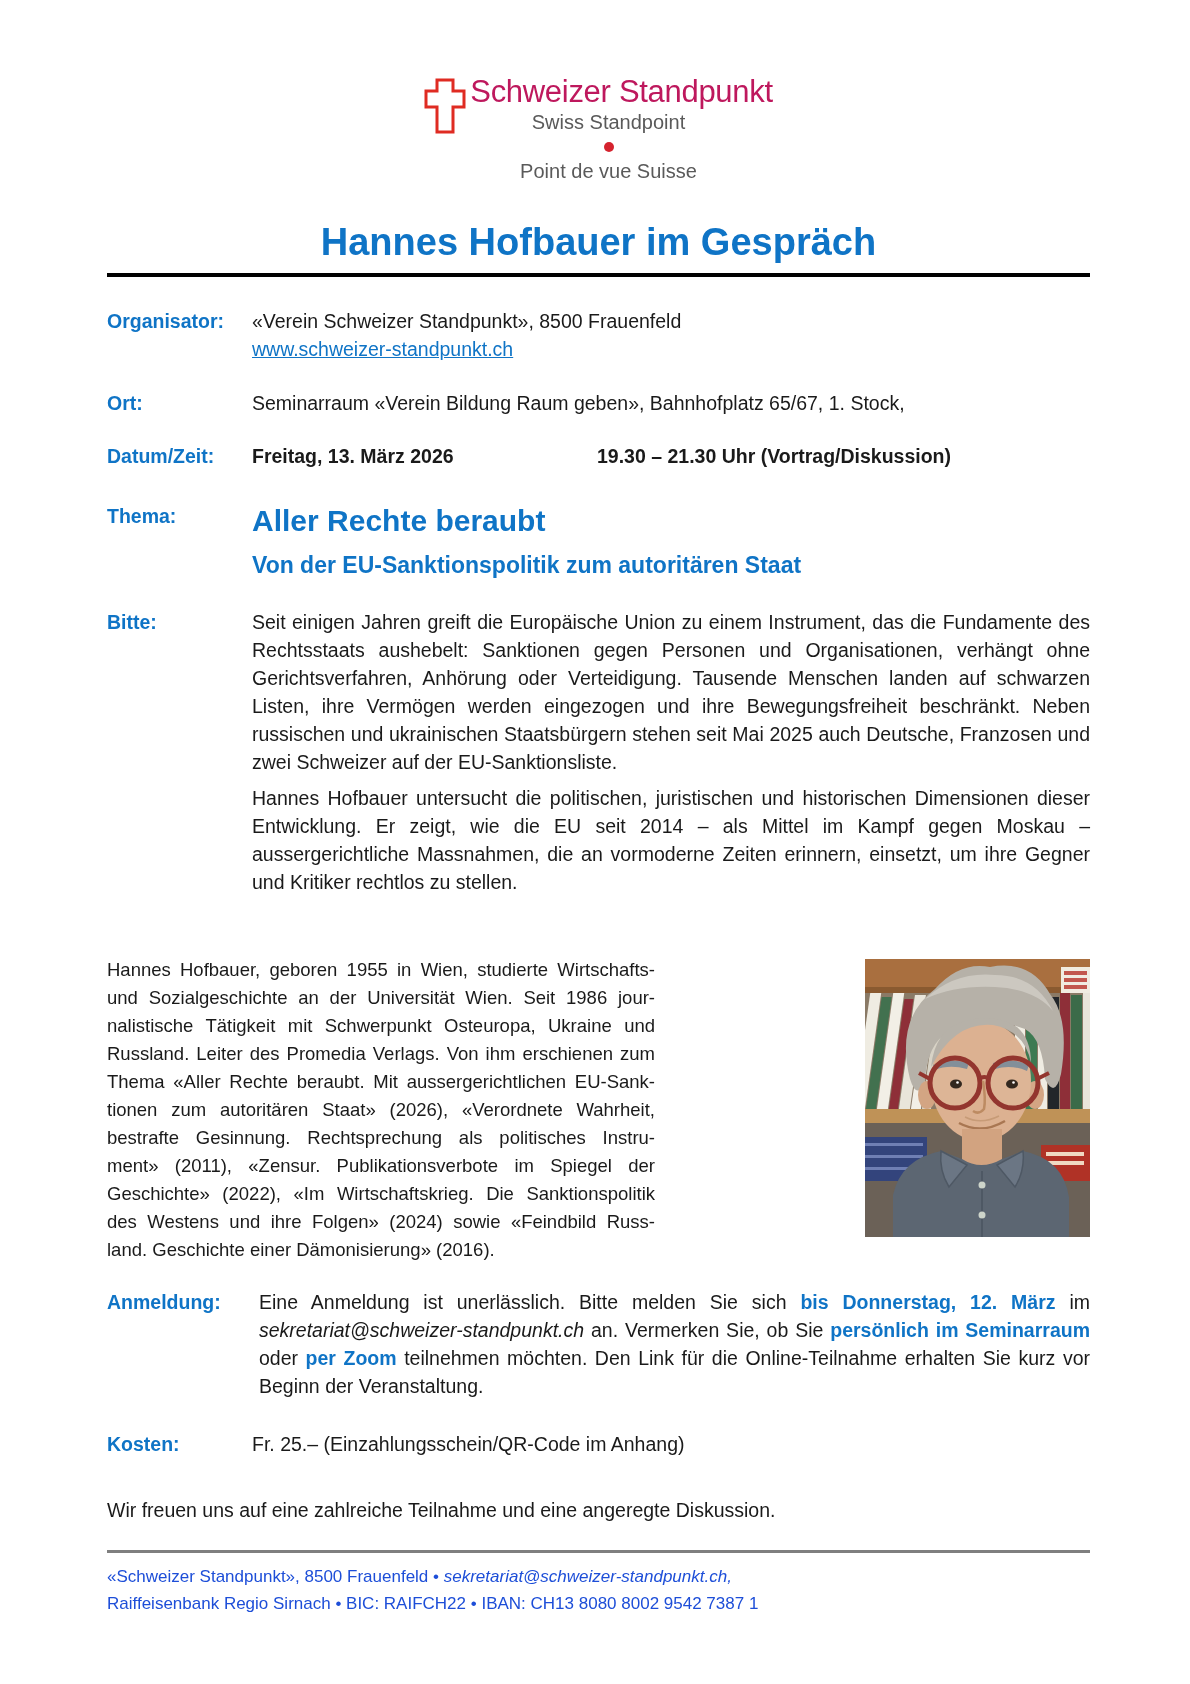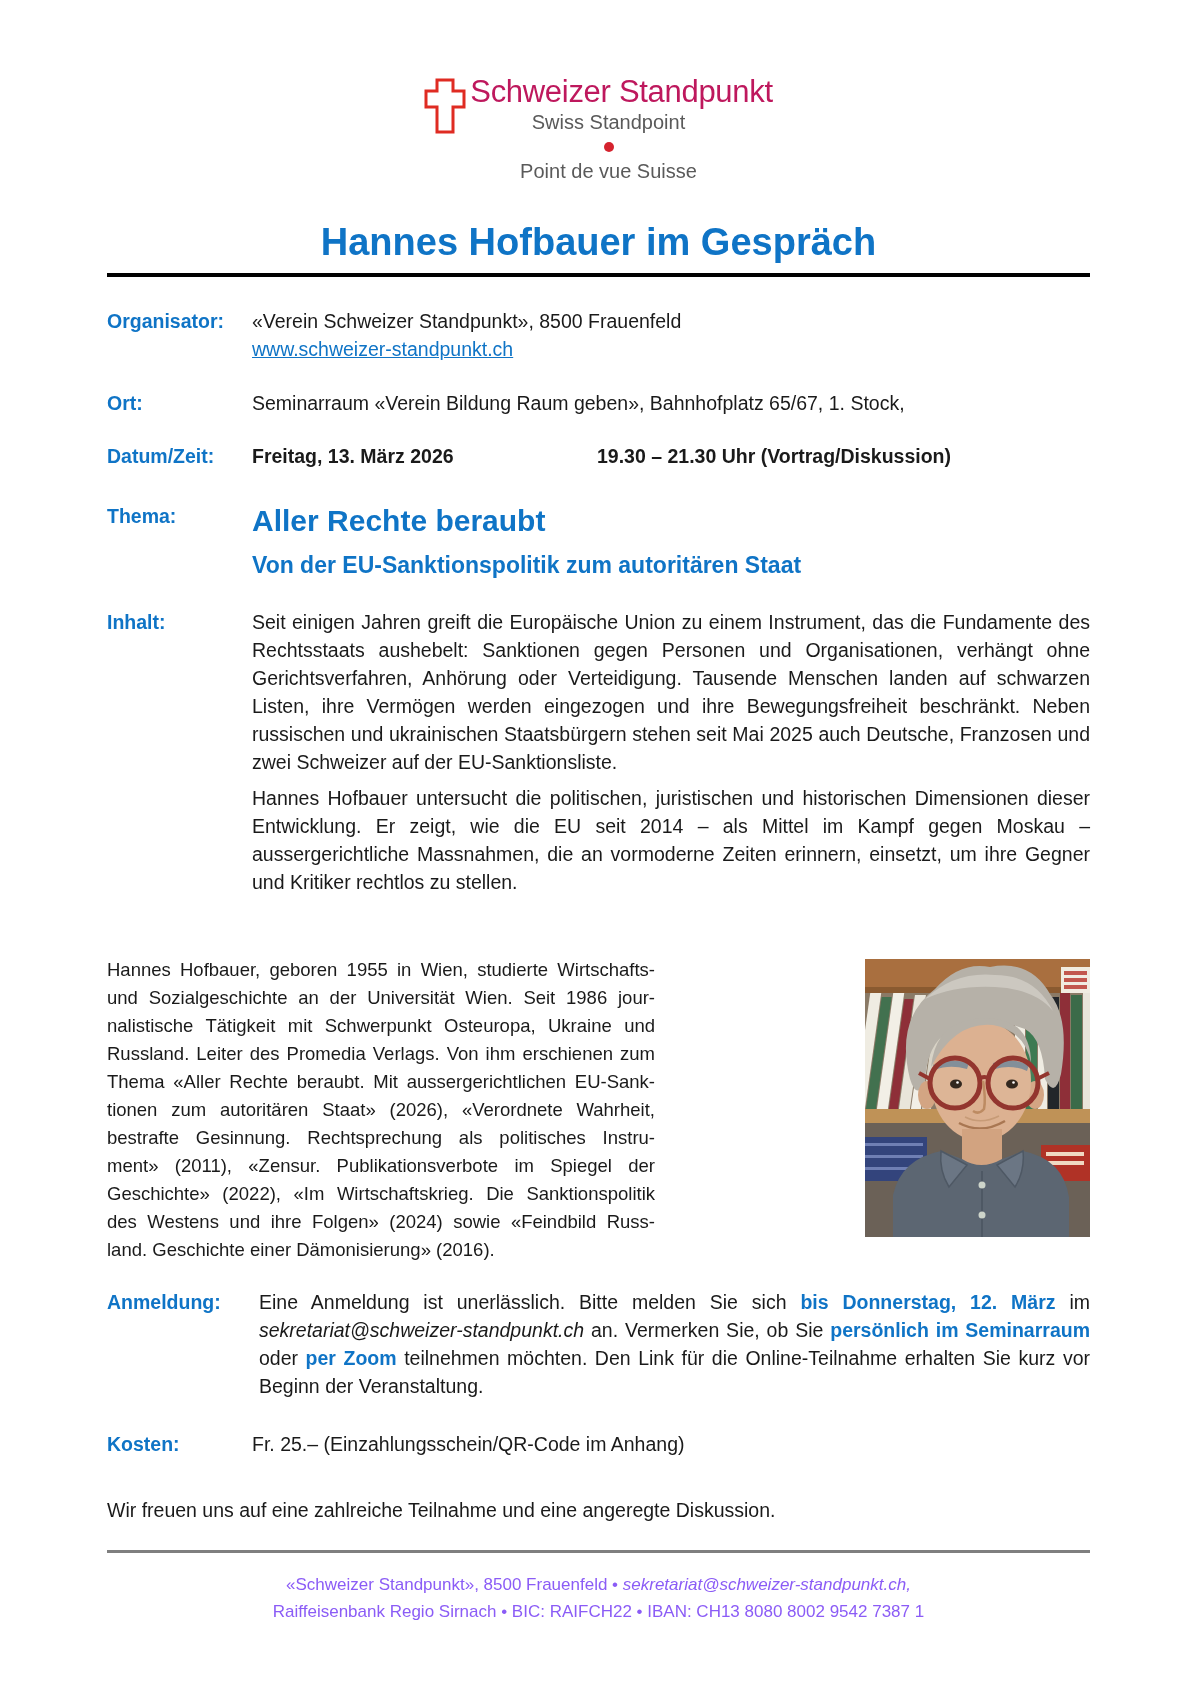--- a/index.html
+++ b/index.html
@@ -58,21 +58,21 @@
   .seg-bold-blue{font-weight:700;color:var(--blue);}
   .seg-italic{font-style:italic;}
 
   .row-kosten{margin-top:30px;}
 
   .closing-line{margin-top:38px;line-height:28px;}
   .greeting-row{margin-top:48px;display:flex;line-height:28px;}
   .greeting{flex:0 0 446px;}
 
   .footer-rule{margin-top:26px;height:3px;background:#7f7f7f;}
-  .footer{margin-top:18px;text-align:center;font-size:17px;line-height:27px;color:#8b5cf6;}
+  .footer{margin-top:10px;text-align:left;font-size:17px;line-height:27px;color:#1d4ed8;}
 </style>
 </head>
 <body>
 
 <div class="page">
 
   <div class="logo">
     <span class="logo-cross">
       <svg width="42" height="56" viewBox="0 0 42 56" aria-hidden="true">
         <path d="M13 2 h16 v11 h11 v16 h-11 v25 h-16 v-25 H2 V13 h11 Z" fill="#ffffff" stroke="#df2b22" stroke-width="3"></path>
@@ -115,21 +115,21 @@
 
   <div class="row row-thema">
     <div class="label">Thema:</div>
     <div class="content">
       <div class="thema-heading">Aller Rechte beraubt</div>
       <div class="thema-sub">Von der EU-Sanktionspolitik zum autoritären Staat</div>
     </div>
   </div>
 
   <div class="row row-inhalt">
-    <div class="label">Inhalt:</div>
+    <div class="label">Bitte:</div>
     <div class="content">
       <div class="para just">Seit einigen Jahren greift die Europäische Union zu einem Instrument, das die Fundamente des Rechtsstaats aushebelt: Sanktionen gegen Personen und Organisationen, verhängt ohne Gerichtsverfahren, Anhörung oder Verteidigung. Tausende Menschen landen auf schwarzen Listen, ihre Vermögen werden eingezogen und ihre Bewegungsfreiheit beschränkt. Neben russischen und ukrainischen Staatsbürgern stehen seit Mai 2025 auch Deutsche, Franzosen und zwei Schweizer auf der EU-Sanktionsliste.</div>
       <div class="para just">Hannes Hofbauer untersucht die politischen, juristischen und historischen Dimensionen dieser Entwicklung. Er zeigt, wie die EU seit 2014 – als Mittel im Kampf gegen Moskau – aussergerichtliche Massnahmen, die an vormoderne Zeiten erinnern, einsetzt, um ihre Gegner und Kritiker rechtlos zu stellen.</div>
     </div>
   </div>
 
   <div class="row row-referent">
     <div class="content referent-content">
       <div class="referent-text">
           <div class="ref-line">Hannes Hofbauer, geboren 1955 in Wien, studierte Wirtschafts-</div>

